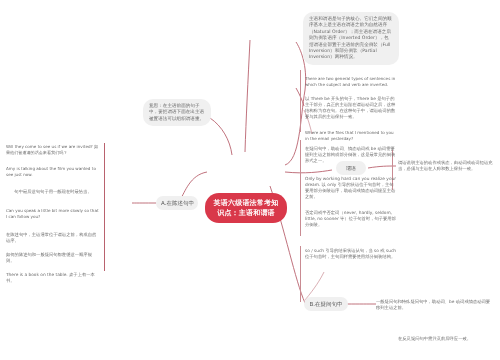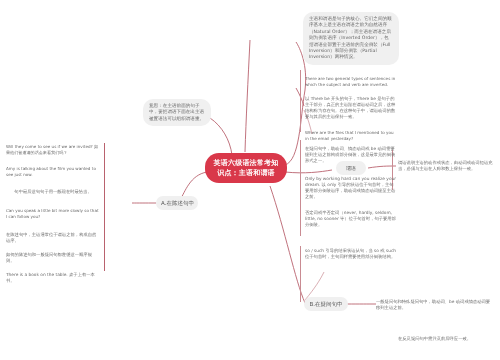--- a/index.html
+++ b/index.html
@@ -19,20 +19,21 @@
   .root{
     background:#d9384a;
     color:#ffffff;
     border-radius:14px;
     text-align:center;
     font-size:7px;
     line-height:10px;
     padding:5px 6px;
     letter-spacing:0.2px;
     font-weight:bold;
+    margin-top:40px;
   }
   
   .pill{
     background:#f0f0f0;
     color:#555555;
     border-radius:9px;
     text-align:center;
     font-size:5.5px;
     line-height:8px;
     padding:3px 5px;

